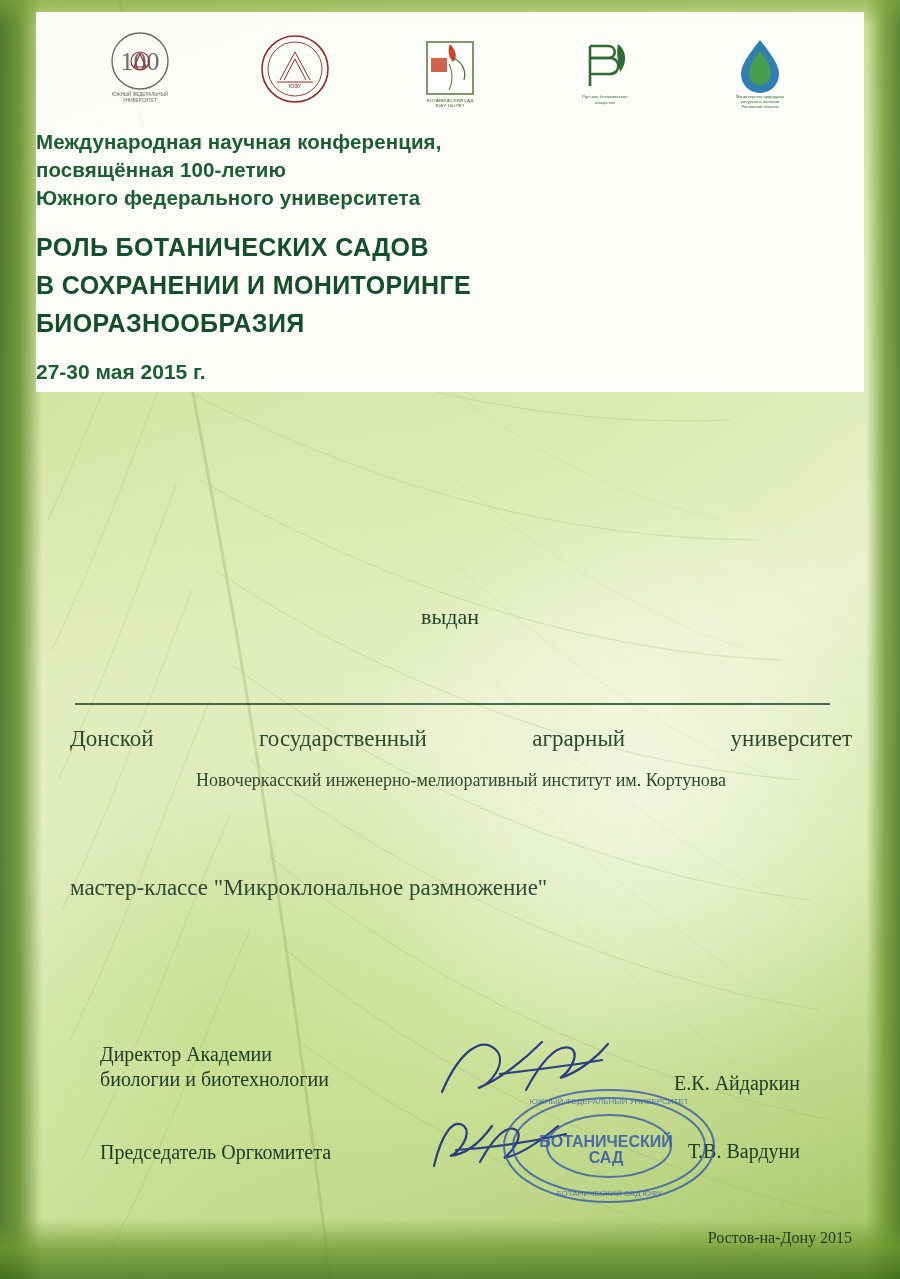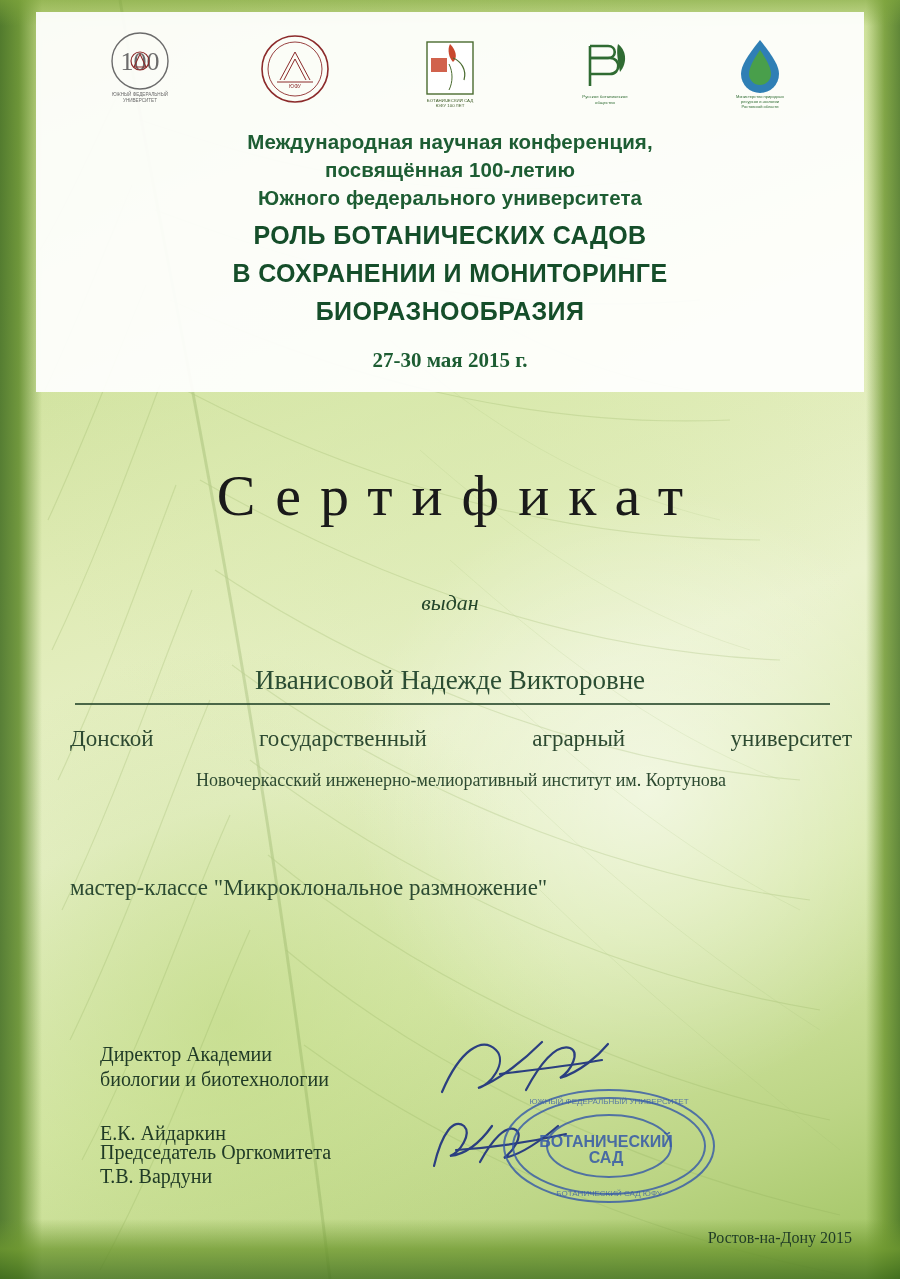--- a/index.html
+++ b/index.html
@@ -93,68 +93,67 @@
     align-items: center;
     justify-content: center;
   }
   .logo svg { display: block; }
 
   .conf-block {
     position: absolute;
     left: 36px;
     top: 128px;
     width: 828px;
-    text-align: center;
+    text-align: left;
     color: #1d5d33;
     font-family: "Liberation Sans", sans-serif;
   }
   .conf-line {
     font-weight: bold;
     font-size: 20.5px;
     line-height: 28px;
     letter-spacing: .1px;
   }
   .conf-title {
-    margin-top: 4px;
+    margin-top: 16px;
     font-family: "Liberation Sans", sans-serif;
     font-weight: bold;
     font-size: 25px;
     line-height: 38px;
     color: #154e2a;
     letter-spacing: .4px;
   }
   .conf-dates {
     margin-top: 18px;
-    font-family: Liberation Serif, serif;
+    font-family: Liberation Sans, sans-serif;
     font-weight: bold;
     font-size: 21px;
     color: #1d5d33;
   }
 
   
   .cert-word {
     position: absolute;
     left: 0; right: 0;
     top: 462px;
     text-align: center;
     font-family: "Liberation Serif", serif;
     font-size: 58px;
     letter-spacing: 19px;
     color: #1a1a1a;
     text-indent: 19px;
   }
   .issued-to {
     position: absolute;
     left: 0; right: 0;
-    top: 590px;
+    top: 604px;
     text-align: center;
     font-size: 22px;
     color: #23452a;
     font-family: "Liberation Serif", serif;
-    font-style: italic;
   }
   .recipient {
     position: absolute;
     left: 90px;
     width: 720px;
     top: 665px;
     text-align: center;
     font-size: 27px;
     color: #2b4d33;
     font-family: "Liberation Serif", serif;
@@ -213,21 +212,20 @@
   .sig-row {
     position: absolute;
     left: 100px;
     width: 700px;
     display: flex;
     justify-content: space-between;
     align-items: flex-start;
     font-size: 20px;
     color: #203b26;
     font-family: "Liberation Serif", serif;
-    flex-direction: column;
   }
   .sig-row.one { top: 1042px; }
   .sig-row.two { top: 1140px; }
   .sig-role { line-height: 25px; }
   .sig-name { padding-top: 30px; white-space: nowrap; }
   .sig-row.two .sig-name { padding-top: 0; text-align: center; }
 
   .signature-1 {
     position: absolute;
     left: 430px;
@@ -390,23 +388,21 @@
     <div class="conf-line">посвящённая 100-летию</div>
     <div class="conf-line">Южного федерального университета</div>
     <div class="conf-title">
       <div>РОЛЬ БОТАНИЧЕСКИХ САДОВ</div>
       <div>В СОХРАНЕНИИ И МОНИТОРИНГЕ</div>
       <div>БИОРАЗНООБРАЗИЯ</div>
     </div>
     <div class="conf-dates">27-30 мая 2015 г.</div>
   </div>
 
-  <div class="cert-word">Сертификат</div>
   <div class="issued-to">выдан</div>
-  <div class="recipient">Иванисовой Надежде Викторовне</div>
   <div class="recipient-rule"></div>
 
   <div class="org-line1">
     <span>Донской</span>
     <span>государственный</span>
     <span>аграрный</span>
     <span>университет</span>
   </div>
   <div class="org-line2">Новочеркасский инженерно-мелиоративный институт им.  Кортунова</div>
 

